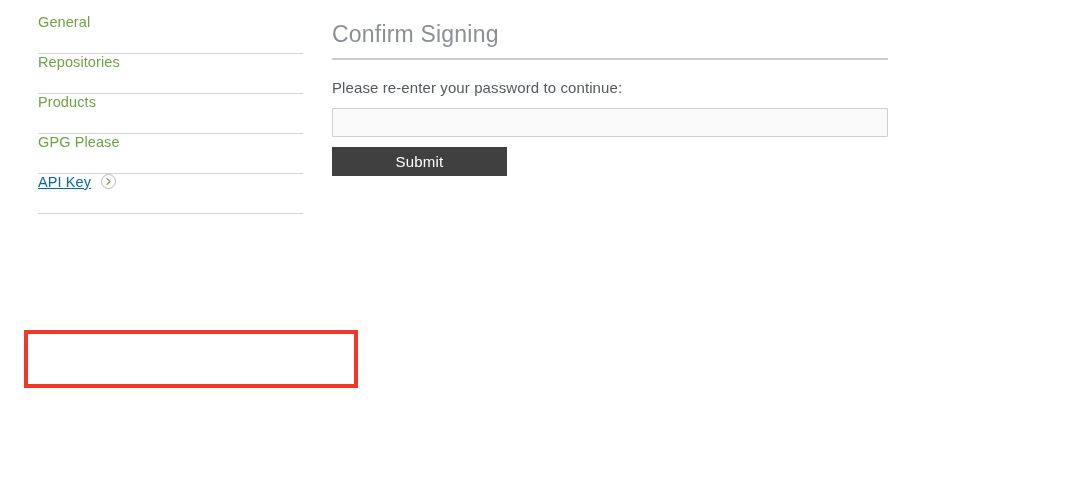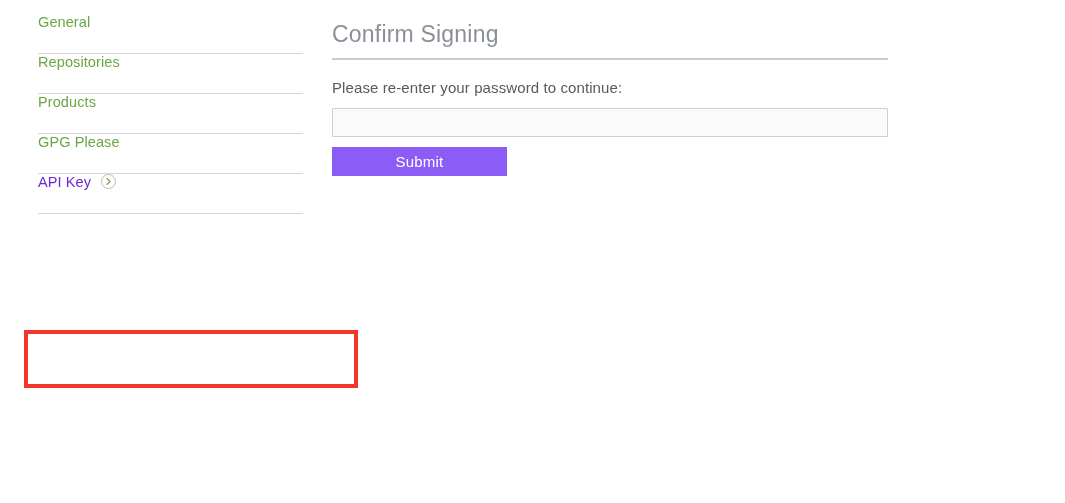--- a/index.html
+++ b/index.html
@@ -30,21 +30,21 @@
     display: flex;
     align-items: flex-start;
     cursor: pointer;
   }
   .nav-label {
     font-size: 14.5px;
     color: #6ba542;
     letter-spacing: 0.1px;
     white-space: nowrap;
   }
-  .nav-item.is-current .nav-label { color: #6d28d9; }
+  .nav-item.is-current .nav-label { color: #0369a1; text-decoration: underline; }
 
   .chevron-circle {
     display: inline-flex;
     align-items: center;
     justify-content: center;
     width: 15px;
     height: 15px;
     margin-left: 10px;
     border: 1px solid #b9b9b9;
     border-radius: 50%;
@@ -99,21 +99,21 @@
     font-size: 14px;
     color: #444444;
     padding: 0 6px;
     outline: none;
   }
   #submit-button {
     display: block;
     margin-top: 10px;
     width: 175px;
     height: 29px;
-    background: #8b5cf6;
+    background: #404040;
     border: none;
     border-radius: 0;
     color: #ffffff;
     font-family: "Liberation Sans", sans-serif;
     font-size: 15px;
     letter-spacing: 0.2px;
     cursor: pointer;
     padding: 0;
   }
 </style>

